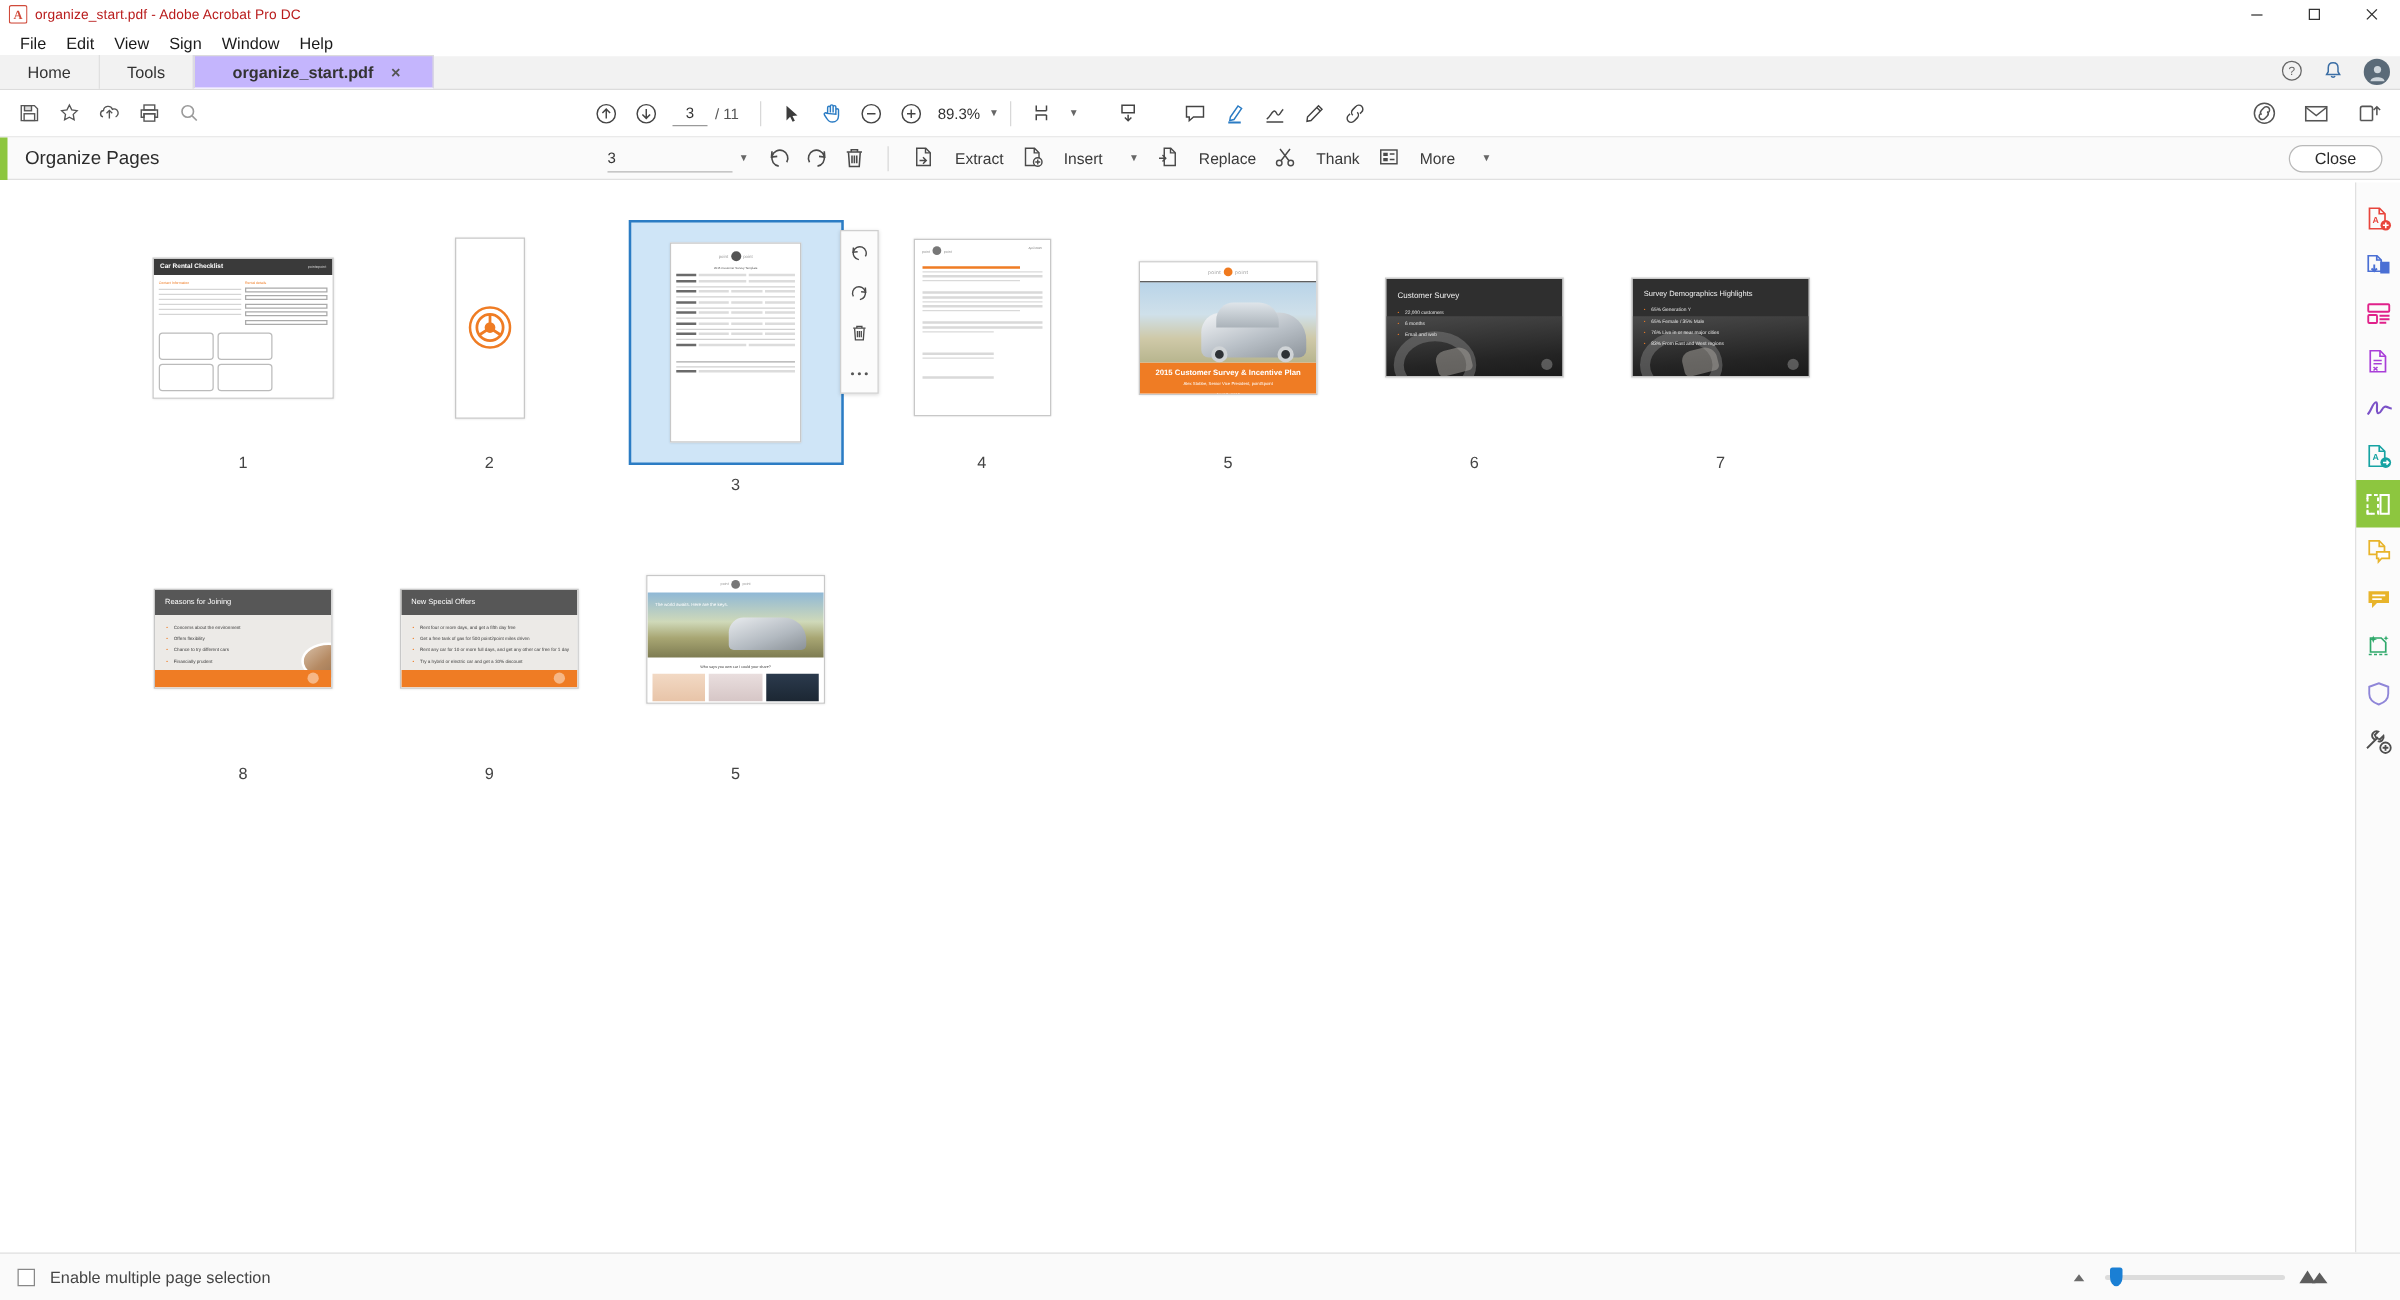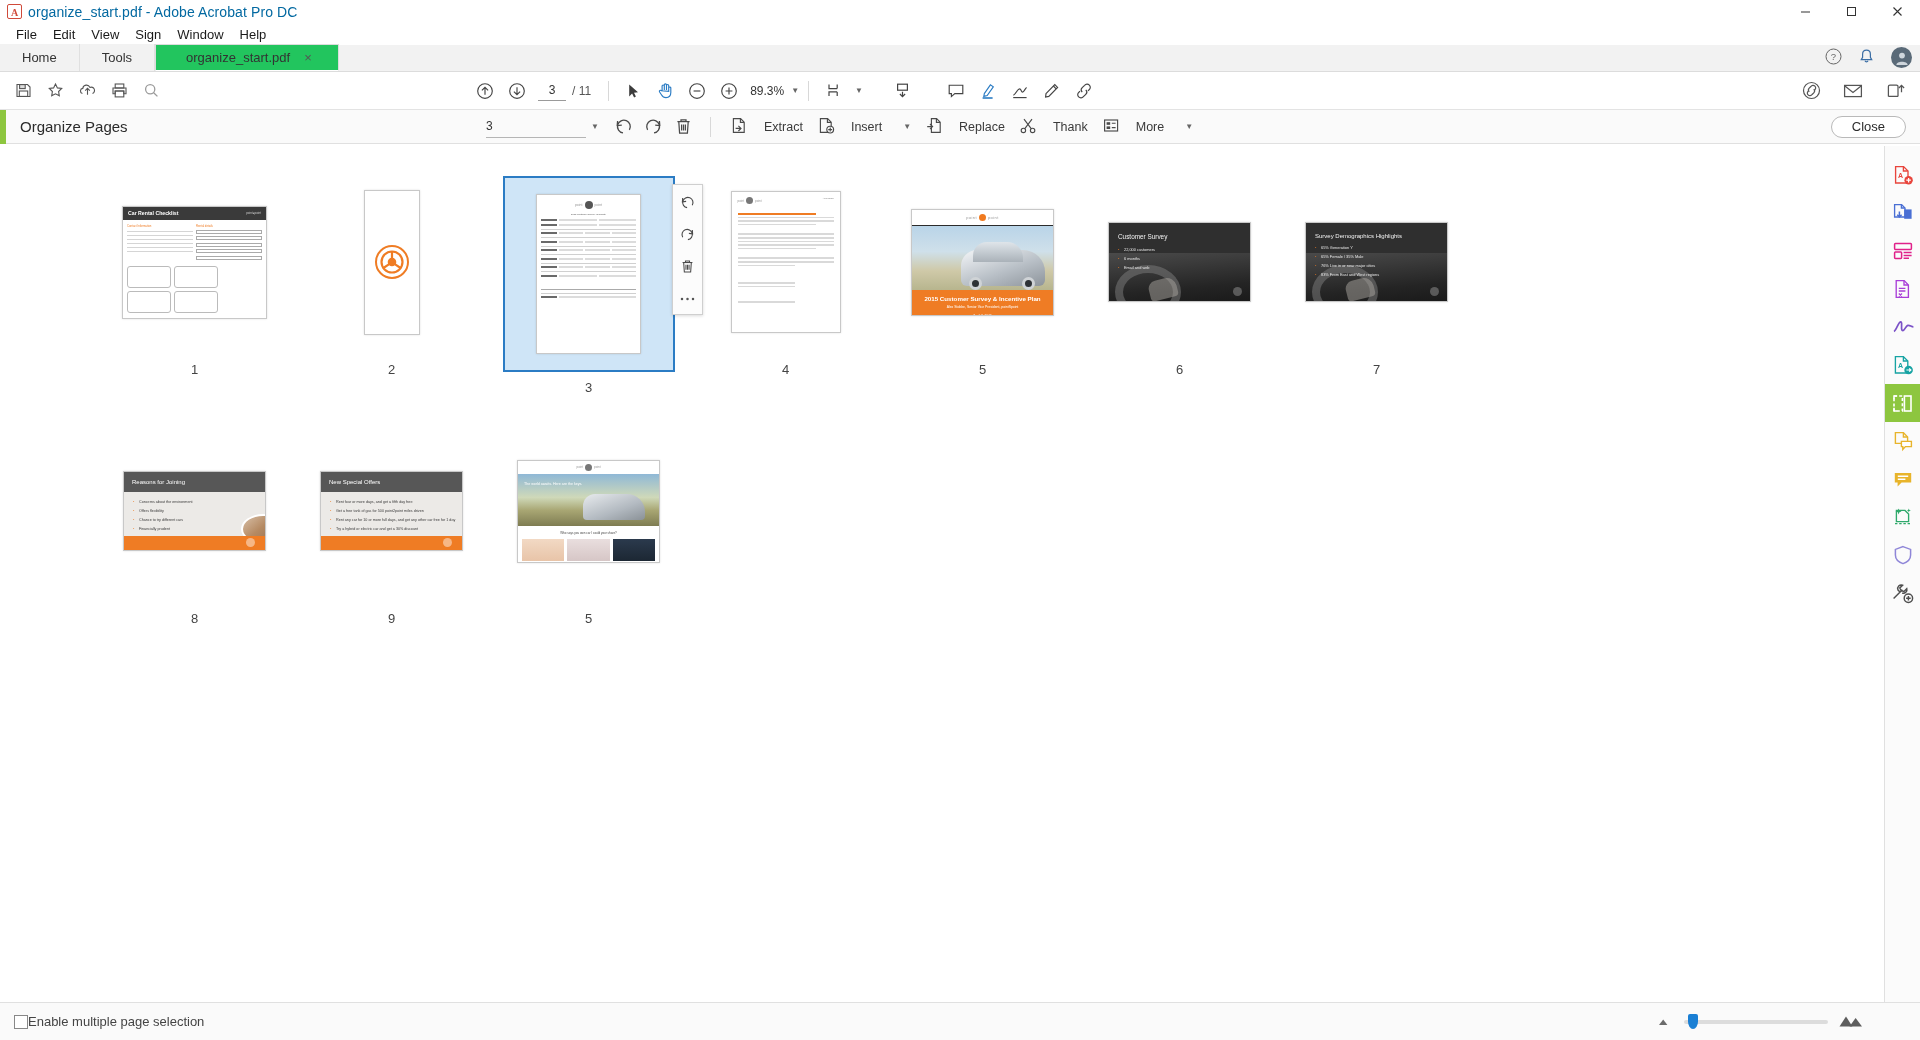--- a/index.html
+++ b/index.html
@@ -16,21 +16,21 @@
   .titlebar {
     height:23px; display:flex; align-items:center;
     background:#ffffff; border-bottom:0px solid #e6e6e6;
     position:relative;
   }
   .tb-icon {
     width:16px; height:16px; margin:0 6px 0 6px;
     display:flex; align-items:center; justify-content:center;
   }
   .tb-icon svg { display:block; }
-  .tb-title { font-size:14px; color:#0369a1; letter-spacing:0.1px; }
+  .tb-title { font-size:11px; color:#b91c1c; letter-spacing:0.1px; }
   .win-controls { position:absolute; right:0; top:0; display:flex; height:23px; }
   .win-btn {
     width:46px; height:23px; display:flex; align-items:center; justify-content:center;
     color:#333;
   }
   .win-btn svg { display:block; }
 
   
   .menubar {
     height:22px; display:flex; align-items:center; padding-left:8px;
@@ -43,23 +43,23 @@
     height:27px; display:flex; align-items:flex-end;
     background:#f2f2f2; border-bottom:1px solid #dcdcdc;
     position:relative;
   }
   .tab {
     height:27px; display:flex; align-items:center; padding:0 22px;
     font-size:13px; color:#333; background:#f2f2f2; cursor:default;
     border-right:1px solid #e0e0e0;
   }
   .tab.active {
-    background:#22c55e; border-top:1px solid #dcdcdc;
+    background:#c4b5fd; border-top:1px solid #dcdcdc;
     border-left:1px solid #dcdcdc; border-right:1px solid #dcdcdc;
-    border-bottom:1px solid #fff; padding:0 26px 0 30px; position:relative;
+    border-bottom:1px solid #fff; padding:0 26px 0 30px; position:relative;font-weight:bold;
   }
   .tab .closex {
     margin-left:14px; font-size:13px; color:#555; line-height:1;
   }
   .tabstrip-right {
     position:absolute; right:8px; bottom:3px; display:flex; align-items:center; gap:16px;
   }
   .avatar {
     width:21px; height:21px; border-radius:50%;
     background:#5a6a78; display:flex; align-items:center; justify-content:center;
@@ -169,21 +169,21 @@
     cursor:default;
   }
   .rail-item.active { background:#8dc63f; }
 
   
   .statusbar {
     position:absolute; left:0; right:0; bottom:0; height:38px;
     background:#fafafa; border-top:1px solid #e0e0e0;
     display:flex; align-items:center; padding:0 14px;
   }
-  .cbwrap { display:flex; align-items:center; }
+  .cbwrap { display:flex; align-items:center; gap:12px; }
   .cbox {
     width:14px; height:14px; border:1px solid #888; background:#fff;
   }
   .cblabel { font-size:13px; color:#444; }
   .zoomslider {
     position:absolute; right:56px; display:flex; align-items:center; gap:10px;
   }
   .track {
     width:144px; height:4px; background:#dcdcdc; border-radius:2px; position:relative;
   }

